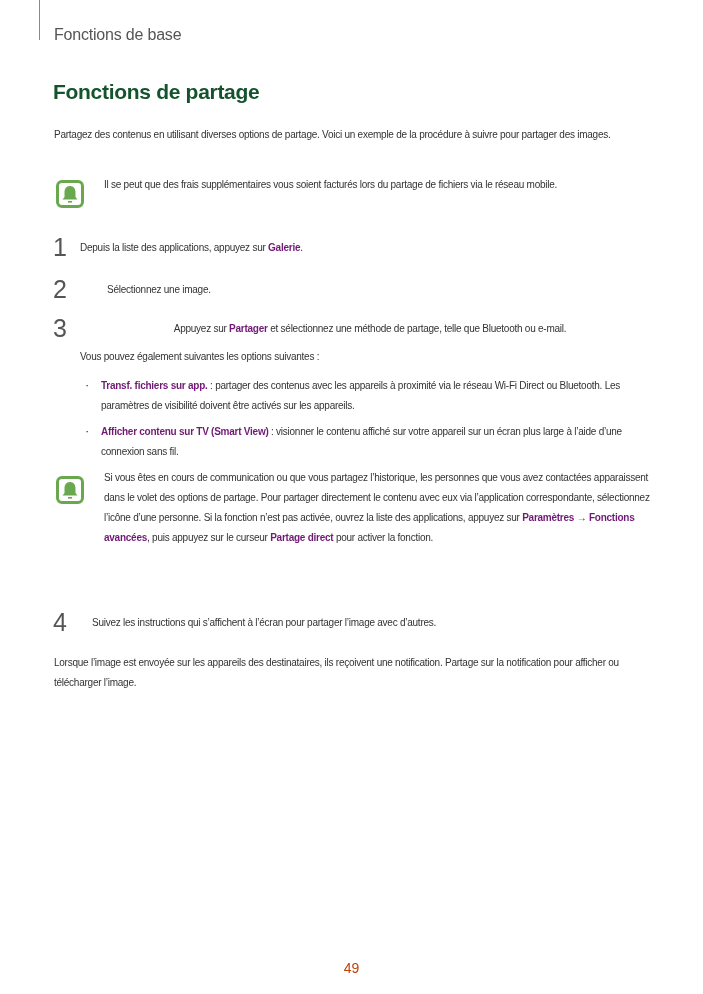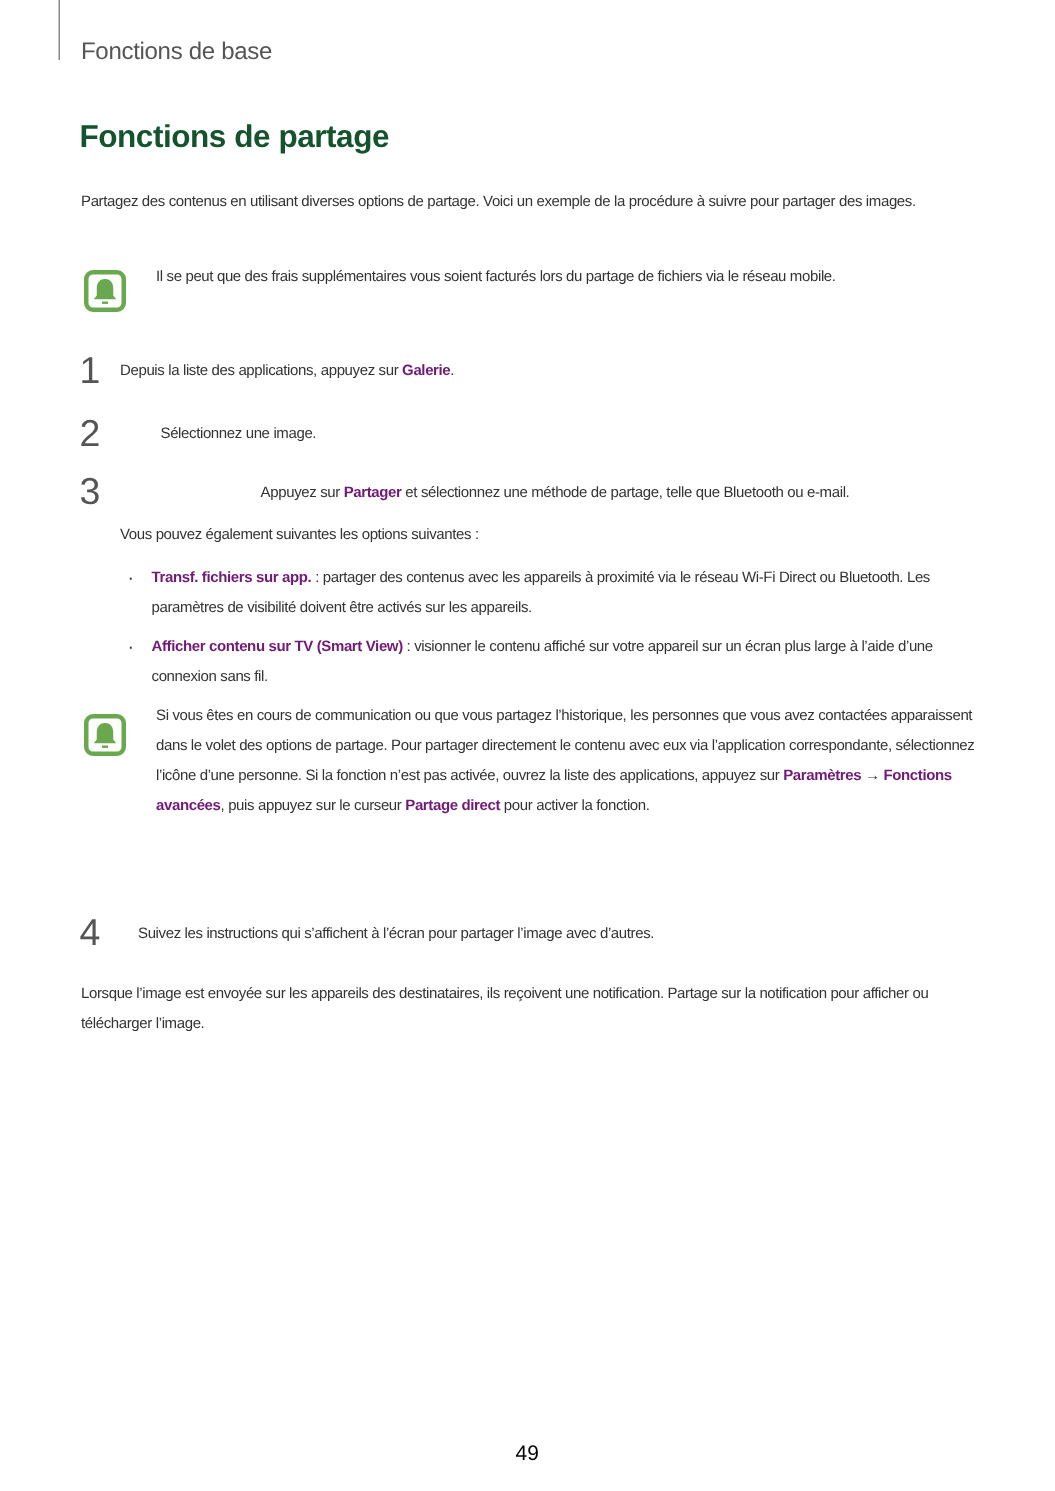--- a/index.html
+++ b/index.html
@@ -30,21 +30,21 @@
   .step-num {
     position: absolute; font-size: 25px; color: #555555; font-weight: normal;
     line-height: 26px;
   }
   .bullet {
     position: absolute; font-size: 13px; color: #333;
   }
   b { font-weight: bold; color: #701a75; }
   .page-number {
     position: absolute; left: 0; width: 703px; top: 960px; text-align: center;
-    font-size: 14px; color: #000000;
+    font-size: 14px; color: #c2410c;
   }
 </style>
 </head>
 <body>
 
 <div class="header-rule"></div>
 <div class="header-text">Fonctions de base</div>
 
 <div class="page-title">Fonctions de partage</div>
 

